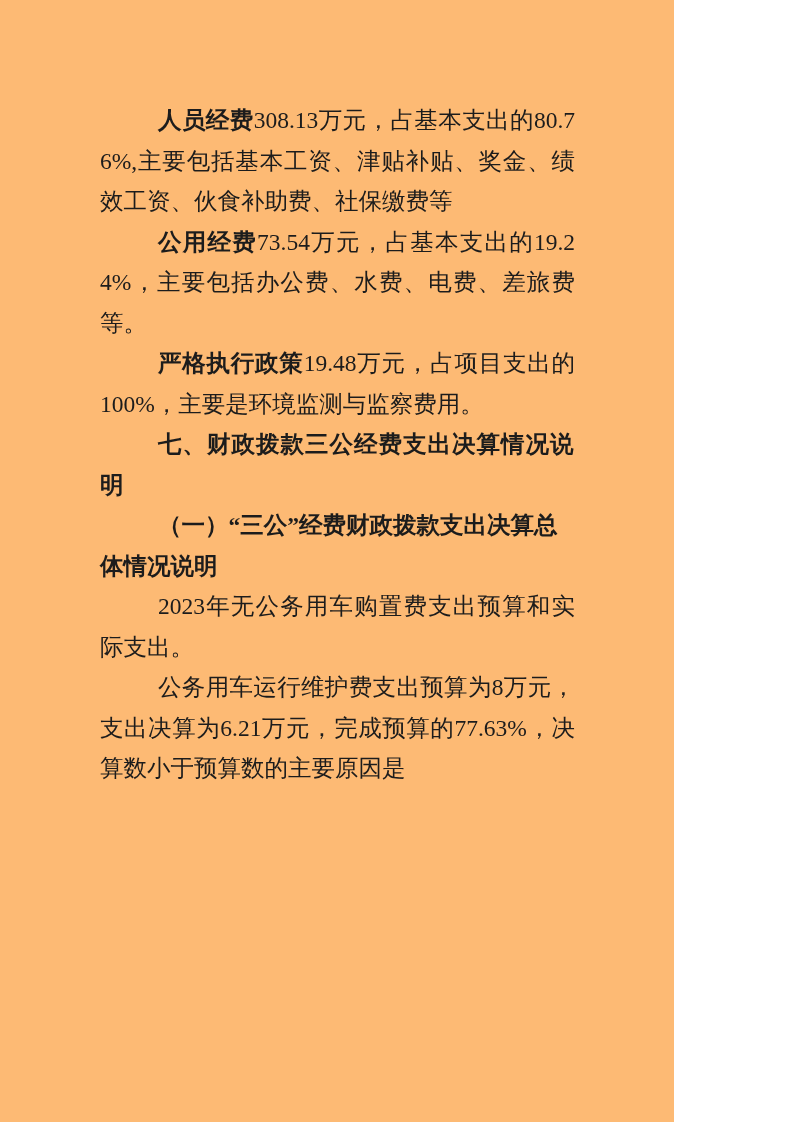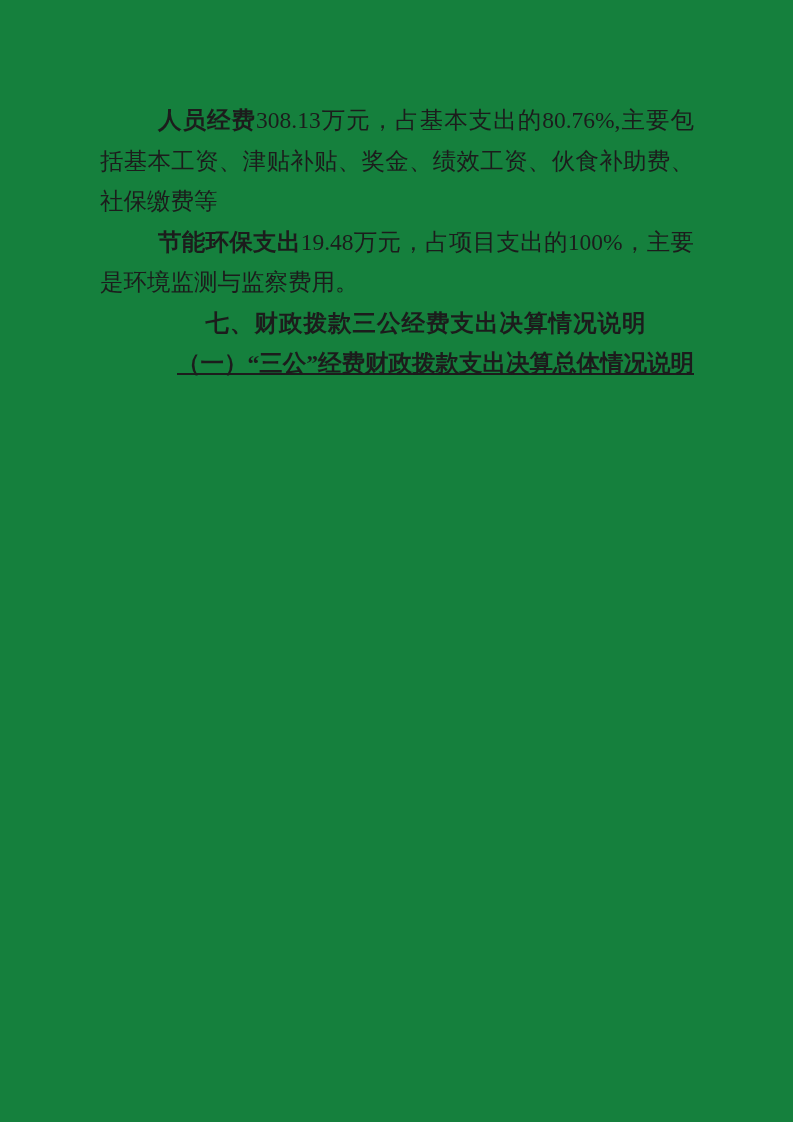--- a/index.html
+++ b/index.html
@@ -2,23 +2,23 @@
 <html><head>
 <meta charset="utf-8">
 <style>
   html, body {
     margin: 0;
     padding: 0;
     background: #ffffff;
   }
   .page {
     position: relative;
-    width: 793px;
+    width: 674px;
     height: 1122px;
-    background: #15803d;
+    background: #fdba74;
     box-sizing: border-box;
     padding: 100px 99px 0 100px;
     overflow: hidden;
   }
   .doc-body {
     width: 100%;
   }
   .para {
     margin: 0;
     padding: 0;
@@ -29,32 +29,34 @@
     text-align: justify;
     text-indent: 58px;
     word-break: break-all;
   }
   .para .run.bold {
     font-weight: 700;
   }
   .para.heading1 {
     font-family: "Liberation Sans", sans-serif;
     font-weight: 700;
-    text-align: center;
+    text-align: left;
     letter-spacing: 1px;
   }
   .para.heading2 {
     font-weight: 700;
-    text-align: right;
-    text-decoration: underline;
+    text-align: left;
   }
 </style>
 </head>
 <body>
 
 <div class="page">
   <div class="doc-body">
       <p class="para body"><span class="run bold">人员经费</span><span class="run">308.13万元，占基本支出的80.76%,主要包括基本工资、津贴补贴、奖金、绩效工资、伙食补助费、社保缴费等</span></p>
-      <p class="para body"><span class="run bold">节能环保支出</span><span class="run">19.48万元，占项目支出的100%，主要是环境监测与监察费用。</span></p>
+      <p class="para body"><span class="run bold">公用经费</span><span class="run">73.54万元，占基本支出的19.24%，主要包括办公费、水费、电费、差旅费等。</span></p>
+      <p class="para body"><span class="run bold">严格执行政策</span><span class="run">19.48万元，占项目支出的100%，主要是环境监测与监察费用。</span></p>
       <p class="para heading1"><span class="run bold">七、财政拨款三公经费支出决算情况说明</span></p>
       <p class="para heading2"><span class="run bold">（一）“三公”经费财政拨款支出决算总体情况说明</span></p>
+      <p class="para body"><span class="run">2023年无公务用车购置费支出预算和实际支出。</span></p>
+      <p class="para body"><span class="run">公务用车运行维护费支出预算为8万元，支出决算为6.21万元，完成预算的77.63%，决算数小于预算数的主要原因是</span></p>
     </div>
 </div>
 
 </body></html>

